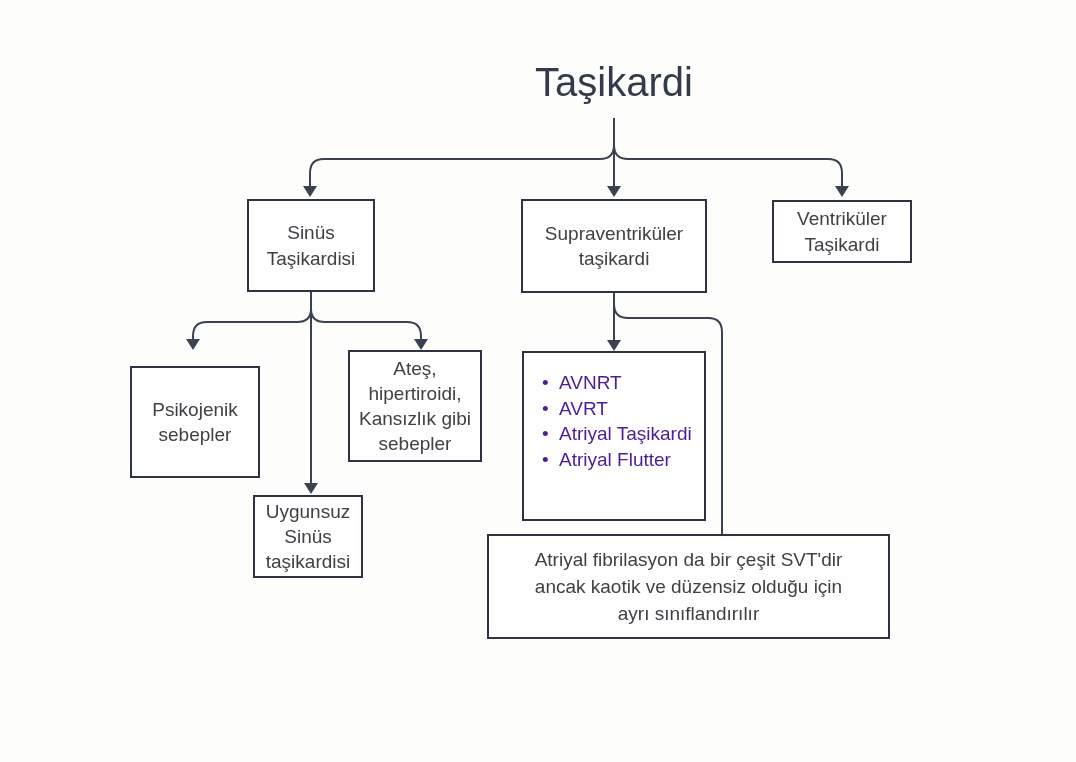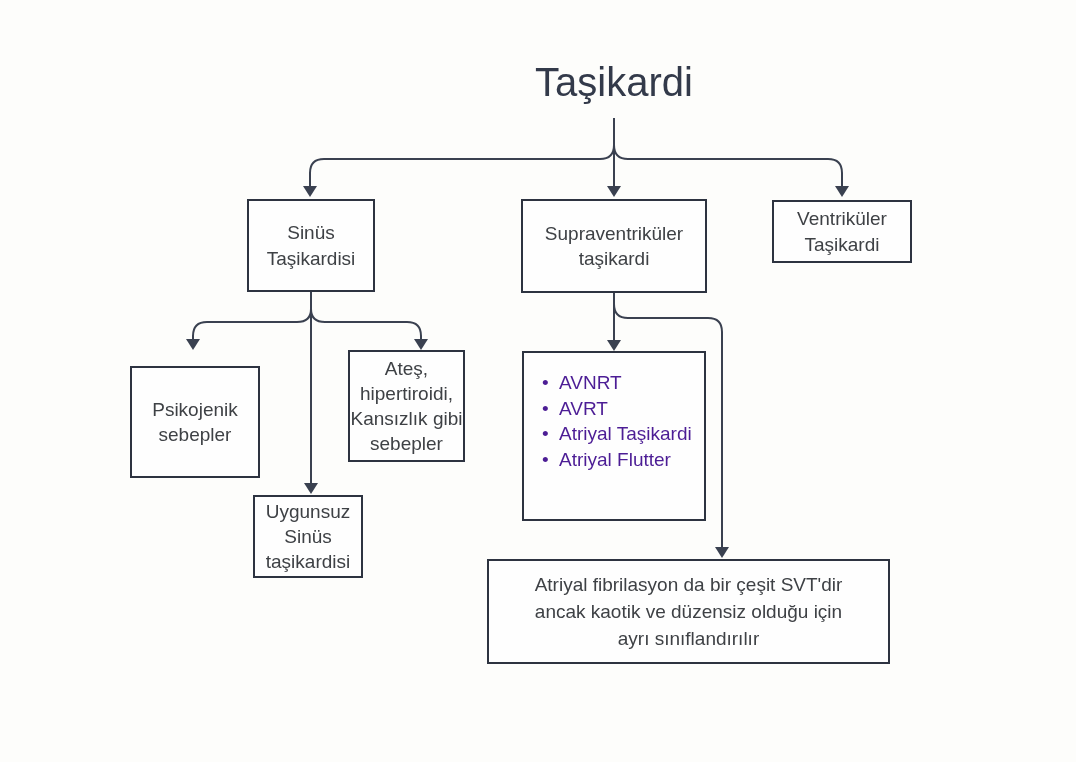--- a/index.html
+++ b/index.html
@@ -118,35 +118,35 @@
 
   <div class="node" style="left:521px; top:199px; width:186px; height:94px;">Supraventriküler
 taşikardi</div>
 
   <div class="node" style="left:772px; top:200px; width:140px; height:63px;">Ventriküler
 Taşikardi</div>
 
   <div class="node" style="left:130px; top:366px; width:130px; height:112px;">Psikojenik
 sebepler</div>
 
-  <div class="node" style="left:348px; top:350px; width:117px; height:112px;">Ateş,
+  <div class="node" style="left:348px; top:350px; width:134px; height:112px;">Ateş,
 hipertiroidi,
 Kansızlık gibi
 sebepler</div>
 
   <div class="node" style="left:253px; top:495px; width:110px; height:83px;">Uygunsuz
 Sinüs
 taşikardisi</div>
 
   <div class="node list-node" style="left:522px; top:351px; width:184px; height:170px;">
     <ul>
         <li>AVNRT</li>
         <li>AVRT</li>
         <li>Atriyal Taşikardi</li>
         <li>Atriyal Flutter</li>
       </ul>
   </div>
 
-  <div class="node note-node" style="left:487px; top:559px; width:403px; height:105px;">Atriyal fibrilasyon da bir çeşit SVT'dir
+  <div class="node note-node" style="left:487px; top:534px; width:403px; height:105px;">Atriyal fibrilasyon da bir çeşit SVT'dir
 ancak kaotik ve düzensiz olduğu için
 ayrı sınıflandırılır</div>
 
 </div>
 
 </body></html>

